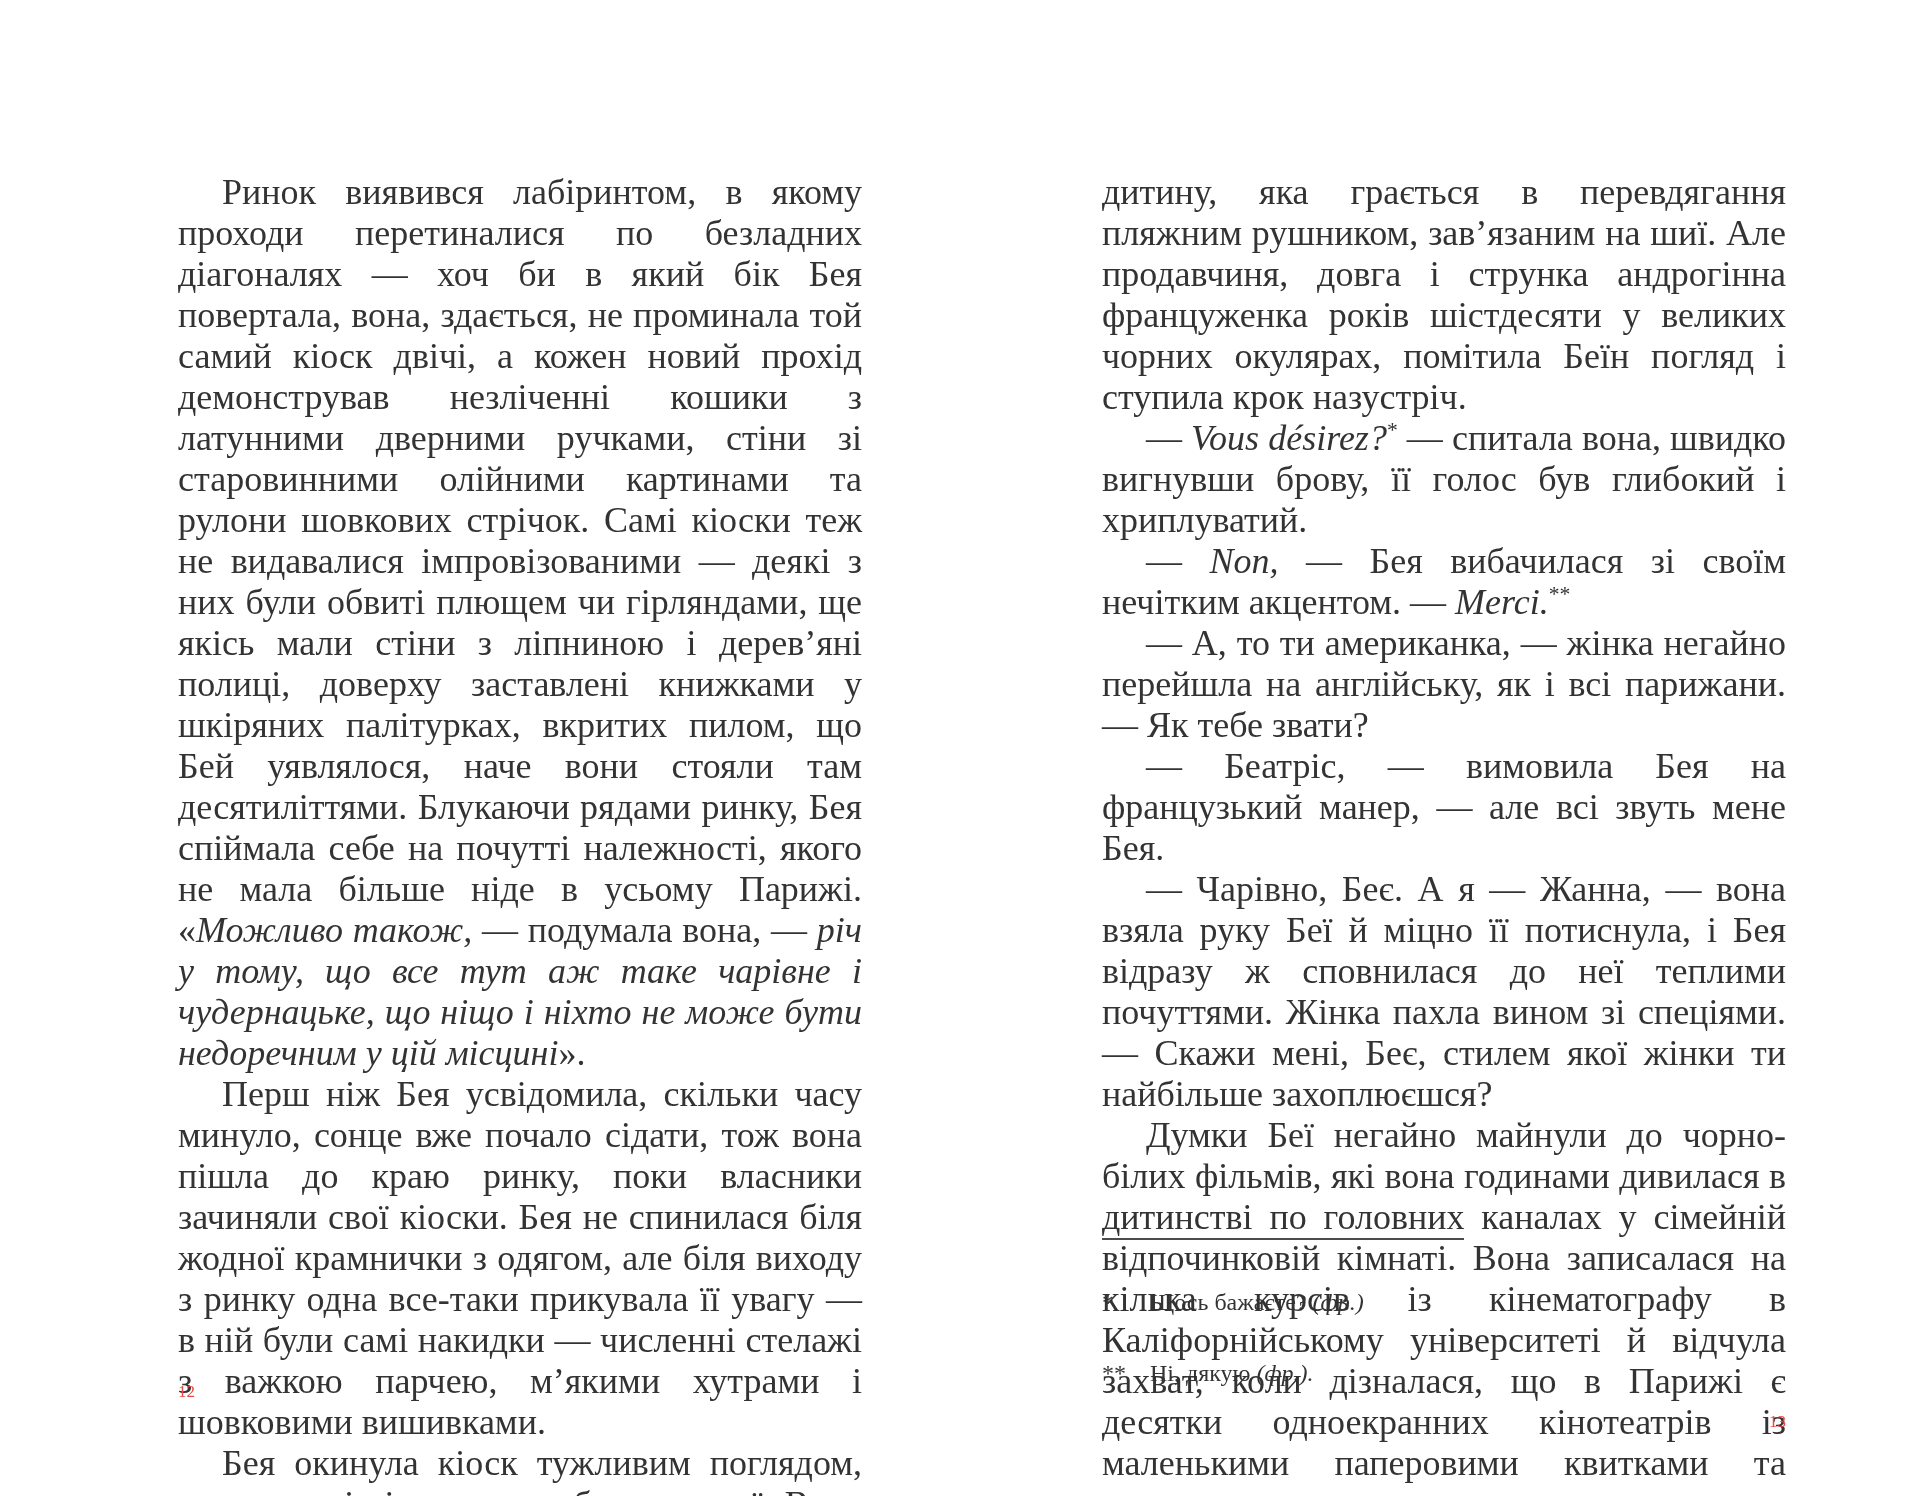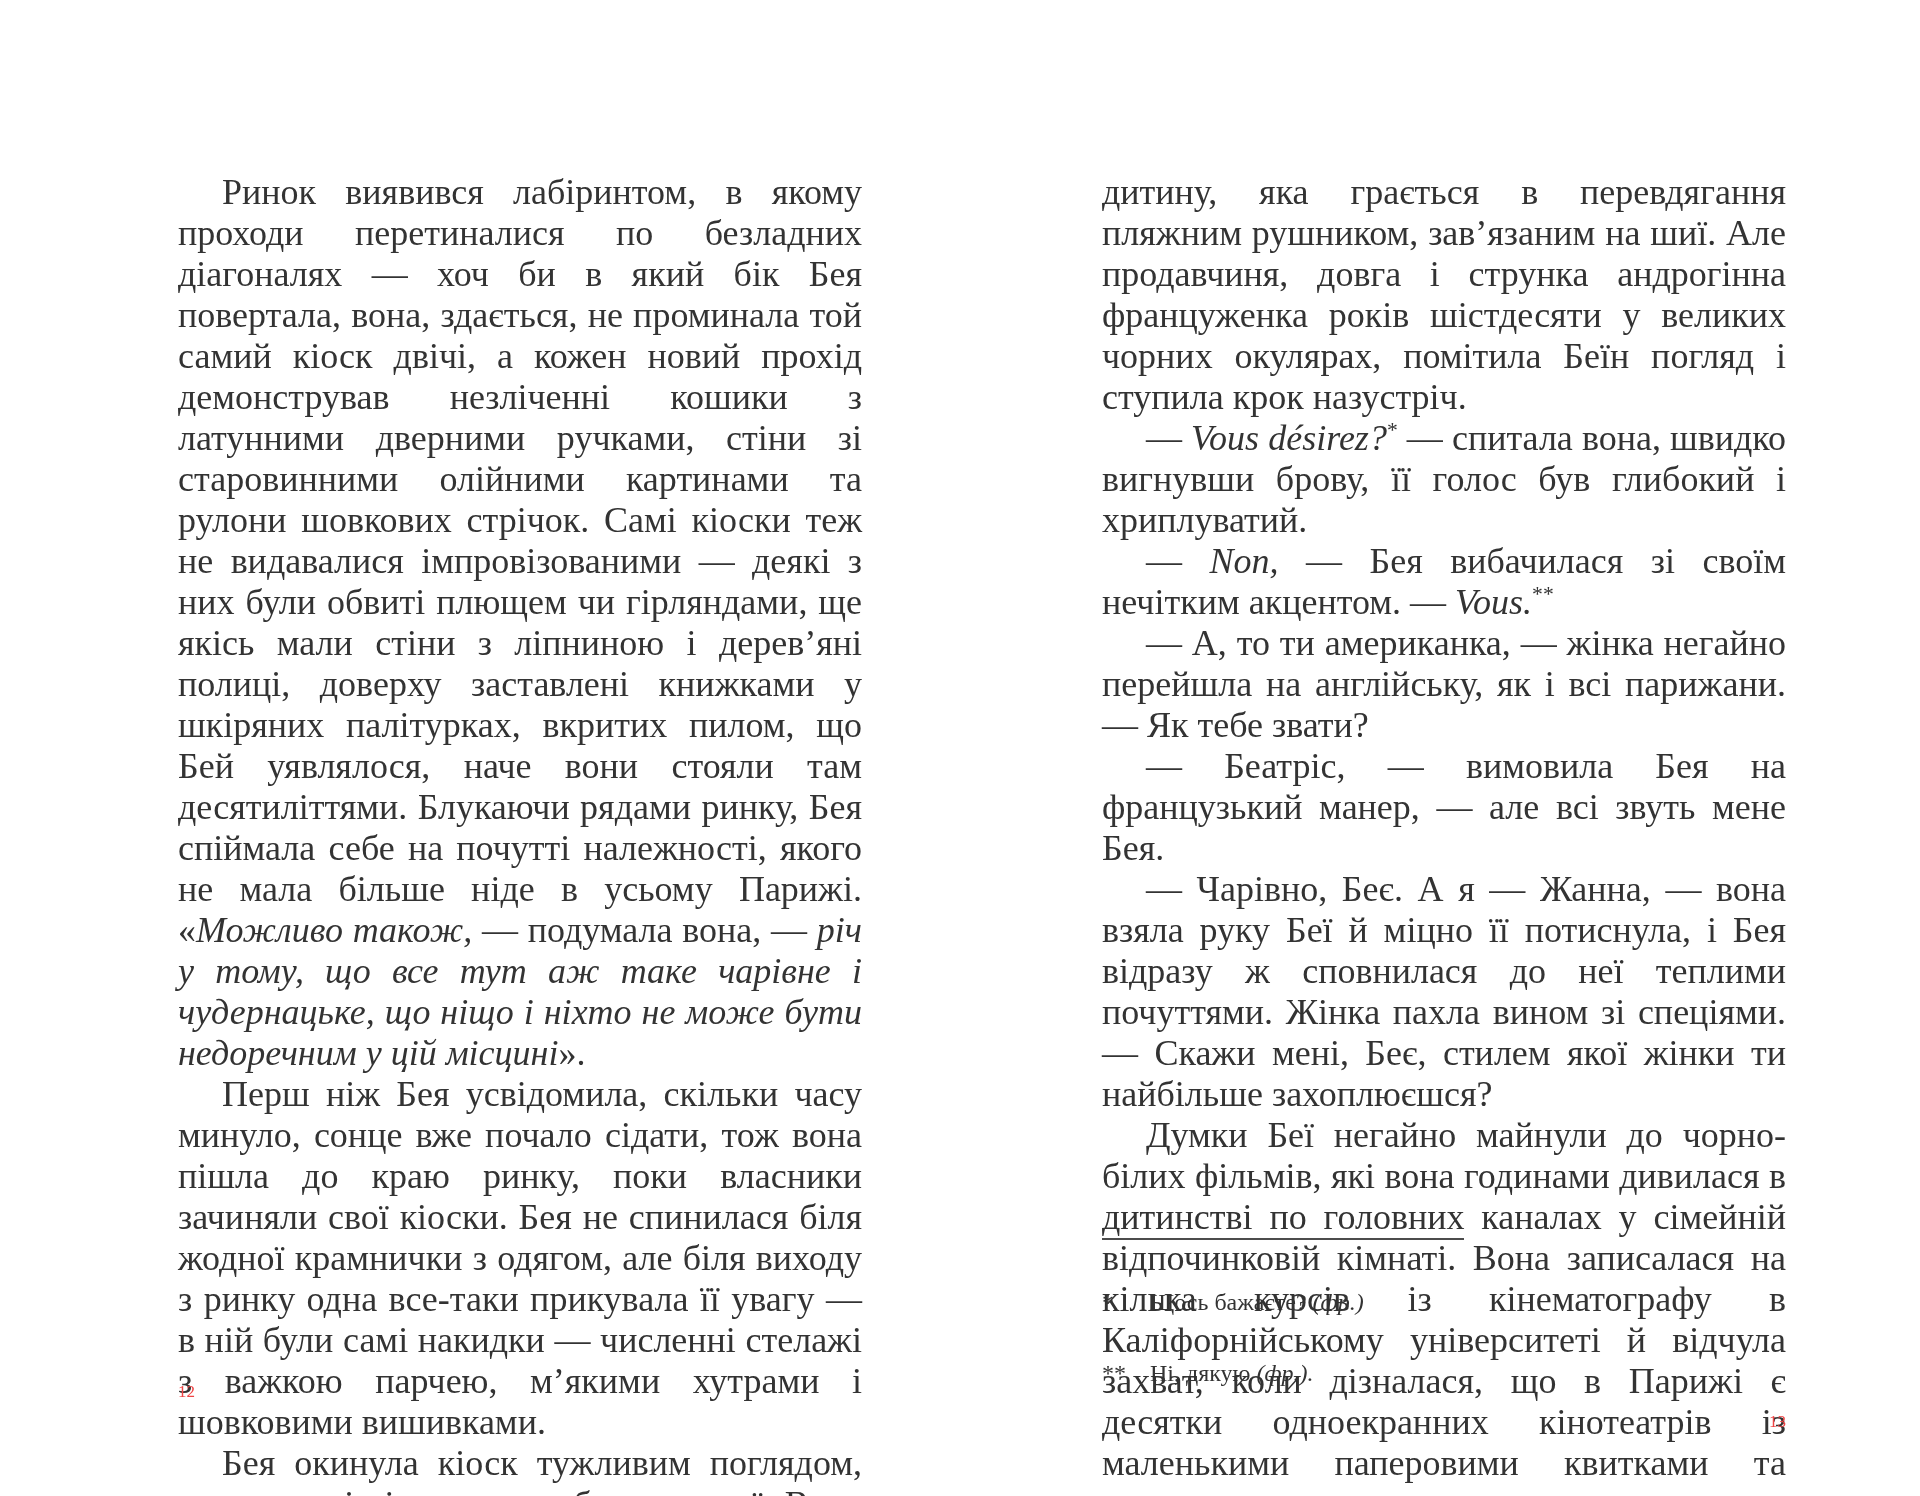--- a/index.html
+++ b/index.html
@@ -89,21 +89,21 @@
         <p class="para indent"><span>Перш ніж Бея усвідомила, скільки часу минуло, сонце вже почало сідати, тож вона пішла до краю ринку, поки власники зачиняли свої кіоски. Бея не спинилася біля жодної крамнички з одягом, але біля виходу з ринку одна все-таки прикувала її увагу — в ній були самі накидки — численні стелажі з важкою парчею, м’якими хутрами і шовковими вишивками.</span></p>
         <p class="para indent"><span>Бея окинула кіоск тужливим поглядом, але користі від цього не було жодної. Вона була впевнена, що жодна накидка тут не буде достатньо великою для її тіла. Замість огорнути її коконом розкоші, накидки просто повиснуть у неї на спині, й вона скидатиметься на</span></p>
       </div>
     <div class="page-number pn-left">12</div>
   </div>
 
   <div>
     <div class="text-block" id="right-col">
         <p class="para"><span>дитину, яка грається в перевдягання пляжним рушником, зав’язаним на шиї. Але продавчиня, довга і струнка андрогінна француженка років шістдесяти у великих чорних окулярах, помітила Беїн погляд і ступила крок назустріч.</span></p>
         <p class="para indent"><span>— </span><span class="it">Vous désirez?</span><sup>*</sup><span> — спитала вона, швидко вигнувши брову, її голос був глибокий і хриплуватий.</span></p>
-        <p class="para indent"><span>— </span><span class="it">Non,</span><span> — Бея вибачилася зі своїм нечітким акцентом. — </span><span class="it">Vous.</span><sup>**</sup></p>
+        <p class="para indent"><span>— </span><span class="it">Non,</span><span> — Бея вибачилася зі своїм нечітким акцентом. — </span><span class="it">Merci.</span><sup>**</sup></p>
         <p class="para indent"><span>— А, то ти американка, — жінка негайно перейшла на англійську, як і всі парижани. — Як тебе звати?</span></p>
         <p class="para indent"><span>— Беатріс, — вимовила Бея на французький манер, — але всі звуть мене Бея.</span></p>
         <p class="para indent"><span>— Чарівно, Беє. А я — Жанна, — вона взяла руку Беї й міцно її потиснула, і Бея відразу ж сповнилася до неї теплими почуттями. Жінка пахла вином зі спеціями. — Скажи мені, Беє, стилем якої жінки ти найбільше захоплюєшся?</span></p>
         <p class="para indent"><span>Думки Беї негайно майнули до чорно-білих фільмів, які вона годинами дивилася в дитинстві по головних каналах у сімейній відпочинковій кімнаті. Вона записалася на кілька курсів із кінематографу в Каліфорнійському університеті й відчула захват, коли дізналася, що в Парижі є десятки одноекранних кінотеатрів із маленькими паперовими квитками та червоними оксамитовими</span></p>
       </div>
 
     <div class="footnotes">
       <div class="fn-rule"></div>
       <div id="fn-list">
           <div class="footnote">

